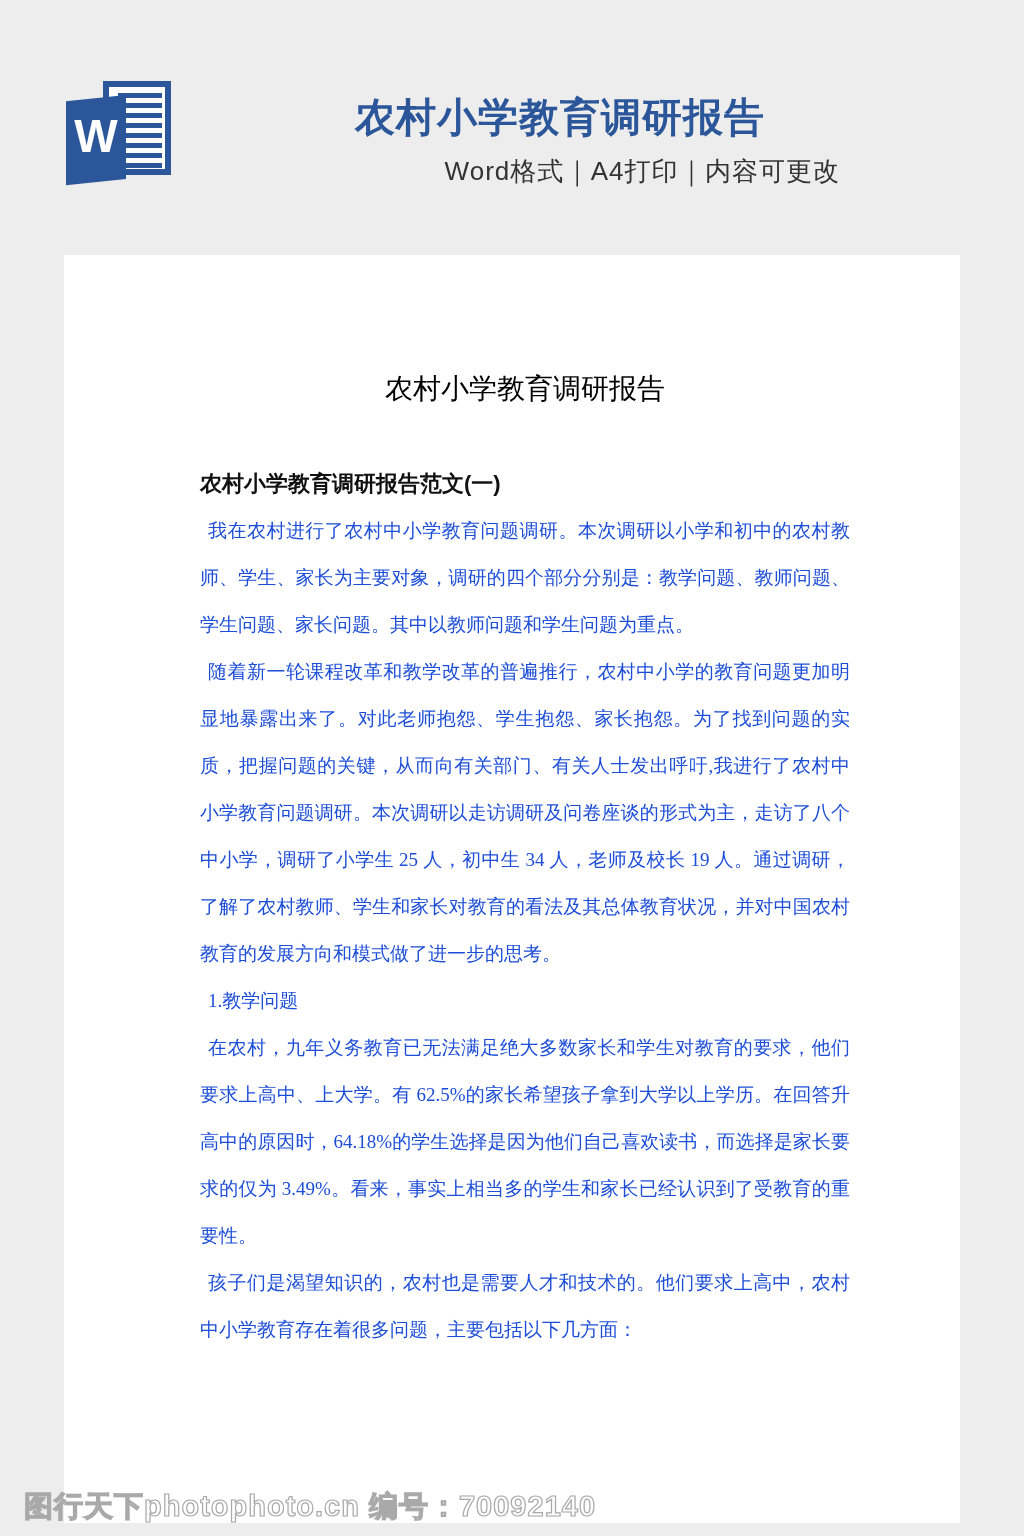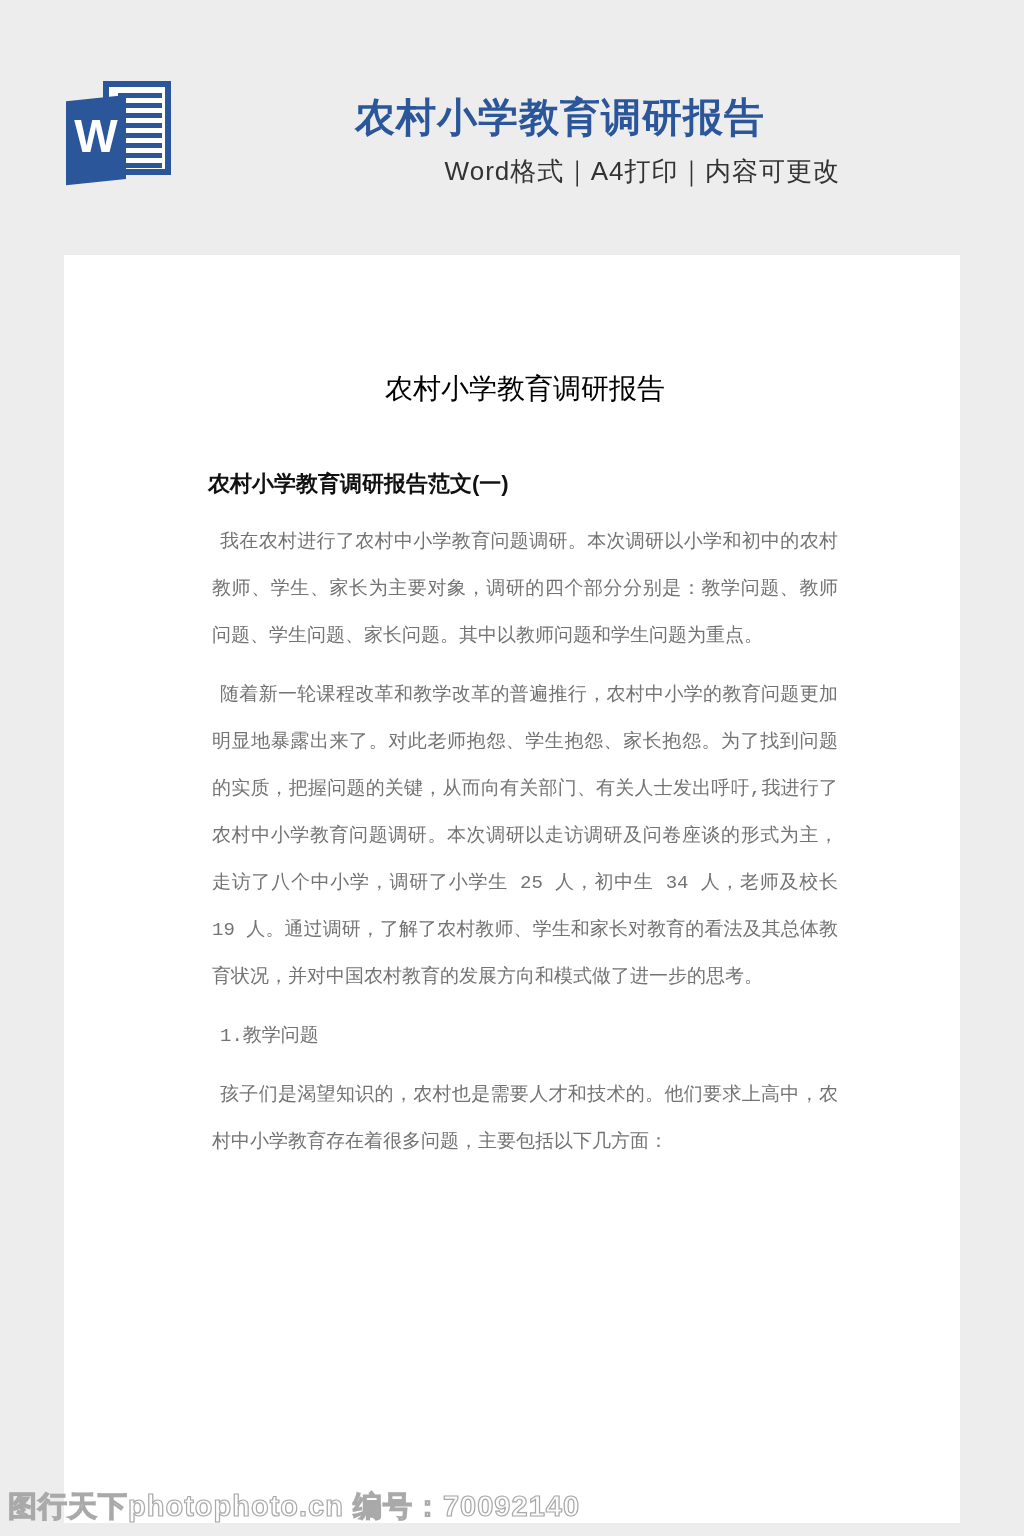--- a/index.html
+++ b/index.html
@@ -76,37 +76,37 @@
     color: #000000;
     text-align: center;
     margin: 0 0 48px 0;
   }
   .doc-heading {
     font-family: "Liberation Sans", "DejaVu Sans", sans-serif;
     font-weight: 700;
     font-size: 22px;
     line-height: 47px;
     color: #111111;
-    margin: 8px;
+    margin: 0;
   }
   .page p {
-    margin: 12px;
-    font-family: Liberation Mono, monospace;
+    margin: 0;
+    font-family: Liberation Serif, serif;
     font-size: 19px;
     line-height: 47px;
-    color: #737373;
+    color: #1d4ed8;
     text-align: justify;
     text-indent: 8px;
     word-break: break-all;
   }
 
   
   .watermark {
     position: absolute;
-    left: 8px;
+    left: 24px;
     top: 1487px;
     z-index: 5;
     font-family: "Liberation Sans", "DejaVu Sans", sans-serif;
     font-weight: 700;
     font-size: 29px;
     line-height: 38px;
     letter-spacing: 1px;
     color: #fdfdfd;
     -webkit-text-stroke: 1.2px #a9a9a9;
     text-shadow: 0 0 1px #c8c8c8;
@@ -144,18 +144,19 @@
       <div class="header-subtitle">Word格式｜A4打印｜内容可更改</div>
     </div>
   </div>
 
   <div class="page">
     <div class="doc-title">农村小学教育调研报告</div>
     <div class="doc-heading">农村小学教育调研报告范文(一)</div>
     <p>我在农村进行了农村中小学教育问题调研。本次调研以小学和初中的农村教师、学生、家长为主要对象，调研的四个部分分别是：教学问题、教师问题、学生问题、家长问题。其中以教师问题和学生问题为重点。</p>
     <p>随着新一轮课程改革和教学改革的普遍推行，农村中小学的教育问题更加明显地暴露出来了。对此老师抱怨、学生抱怨、家长抱怨。为了找到问题的实质，把握问题的关键，从而向有关部门、有关人士发出呼吁,我进行了农村中小学教育问题调研。本次调研以走访调研及问卷座谈的形式为主，走访了八个中小学，调研了小学生 25 人，初中生 34 人，老师及校长 19 人。通过调研，了解了农村教师、学生和家长对教育的看法及其总体教育状况，并对中国农村教育的发展方向和模式做了进一步的思考。</p>
     <p>1.教学问题</p>
+    <p>在农村，九年义务教育已无法满足绝大多数家长和学生对教育的要求，他们要求上高中、上大学。有 62.5%的家长希望孩子拿到大学以上学历。在回答升高中的原因时，64.18%的学生选择是因为他们自己喜欢读书，而选择是家长要求的仅为 3.49%。看来，事实上相当多的学生和家长已经认识到了受教育的重要性。</p>
     <p>孩子们是渴望知识的，农村也是需要人才和技术的。他们要求上高中，农村中小学教育存在着很多问题，主要包括以下几方面：</p>
   </div>
 
   <div class="watermark">图行天下photophoto.cn 编号：70092140</div>
 
 </div>
 
 </body></html>

